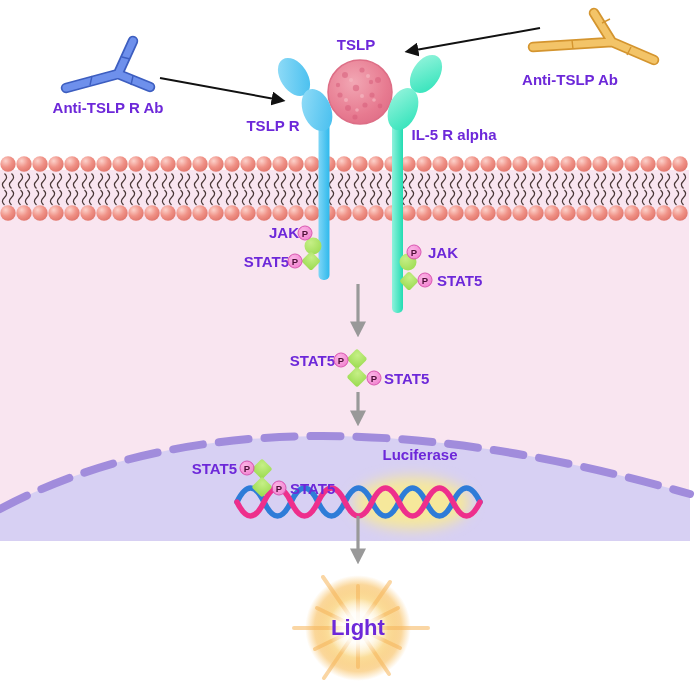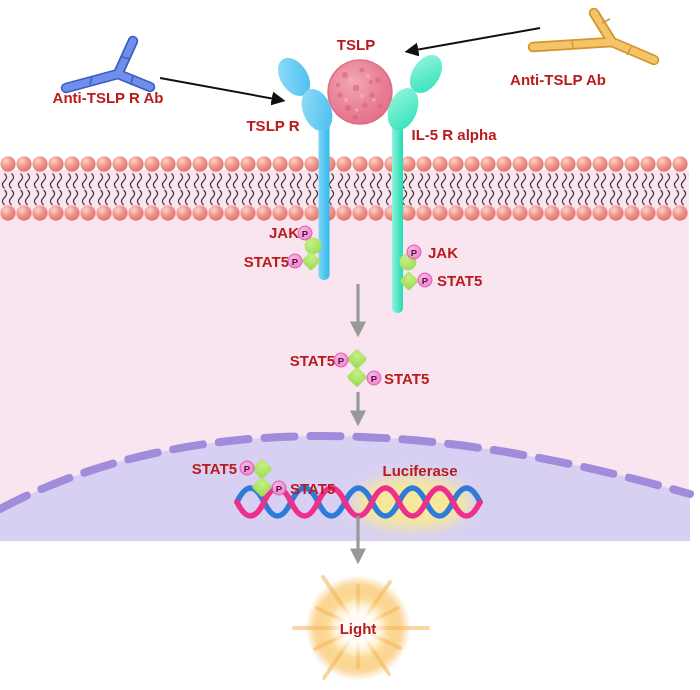--- a/index.html
+++ b/index.html
@@ -1,23 +1,23 @@
 <!DOCTYPE html>
 <html><head>
 <meta charset="utf-8">
 <style>
   html,body{margin:0;padding:0;background:#fff;}
   .canvas{position:relative;width:700px;height:690px;background:#ffffff;overflow:hidden;
           font-family:"Liberation Sans",sans-serif;}
   .scene{position:absolute;left:0;top:0;}
-  .label{position:absolute;font-weight:bold;color:#b91c1c;font-size:15px;line-height:1;
+  .label{position:absolute;font-weight:bold;color:#6d28d9;font-size:15px;line-height:1;
          white-space:nowrap;transform:translate(-50%,-50%);}
   .label.ra{transform:translate(-100%,-50%);}
   .label.la{transform:translate(0,-50%);}
-  .label.big{font-size:15px;text-align:center;}
+  .label.big{font-size:22px;text-align:center;}
   .p-badge{position:absolute;width:15px;height:15px;border-radius:50%;box-sizing:border-box;
            background:radial-gradient(circle at 35% 30%,#FBB3E5,#F07BCC);
            border:1.6px solid #D94FAE;display:flex;align-items:center;justify-content:center;
            transform:translate(-50%,-50%);}
   .p-badge span{font-size:9.5px;font-weight:bold;color:#4E1038;}
   .g-circle{position:absolute;width:17px;height:17px;border-radius:50%;
             background:radial-gradient(circle at 35% 30%,#C6EF87,#96D94A);
             transform:translate(-50%,-50%);}
   .g-diamond{position:absolute;width:14px;height:14px;border-radius:2.5px;
              background:radial-gradient(circle at 35% 30%,#C6EF87,#96D94A);
@@ -174,36 +174,36 @@
           <path d="M358,628 L323,577"></path>
       <path d="M358,628 L358,586"></path>
           <path d="M358,628 L390,582"></path>
           <path d="M358,628 L398,608"></path>
     </g>
     <circle cx="358" cy="628" r="30" fill="url(#burstCore)"></circle>
   </g>
 </svg>
 
 <div class="label" style="left:356px;top:44px">TSLP</div>
-<div class="label" style="left:108px;top:97px">Anti-TSLP R Ab</div>
-<div class="label" style="left:558px;top:79px">Anti-TSLP Ab</div>
+<div class="label" style="left:108px;top:107px">Anti-TSLP R Ab</div>
+<div class="label" style="left:570px;top:79px">Anti-TSLP Ab</div>
 <div class="label" style="left:273px;top:125px">TSLP R</div>
 <div class="label" style="left:454px;top:134px">IL-5 R alpha</div>
 
 <div class="label ra" style="left:299px;top:232px">JAK</div>
 <div class="label ra" style="left:289px;top:261px">STAT5</div>
 <div class="label la" style="left:428px;top:252px">JAK</div>
 <div class="label la" style="left:437px;top:280px">STAT5</div>
 
 <div class="label ra" style="left:335px;top:360px">STAT5</div>
 <div class="label la" style="left:384px;top:378px">STAT5</div>
 
 <div class="label ra" style="left:237px;top:468px">STAT5</div>
 <div class="label la" style="left:290px;top:488px">STAT5</div>
-<div class="label" style="left:420px;top:470px">Luciferase</div>
+<div class="label" style="left:420px;top:454px">Luciferase</div>
 
 <div class="label big" style="left:358px;top:628px">Light</div>
 
 <div class="g-circle" style="left:313px;top:246px"></div>
 <div class="g-circle" style="left:408px;top:262px"></div>
 <div class="g-diamond" style="left:311px;top:261px"></div>
 <div class="g-diamond" style="left:409px;top:281px"></div>
 <div class="g-diamond bigd" style="left:357px;top:359px"></div>
 <div class="g-diamond bigd" style="left:357px;top:377px"></div>
 <div class="g-diamond bigd" style="left:262px;top:469px"></div>

